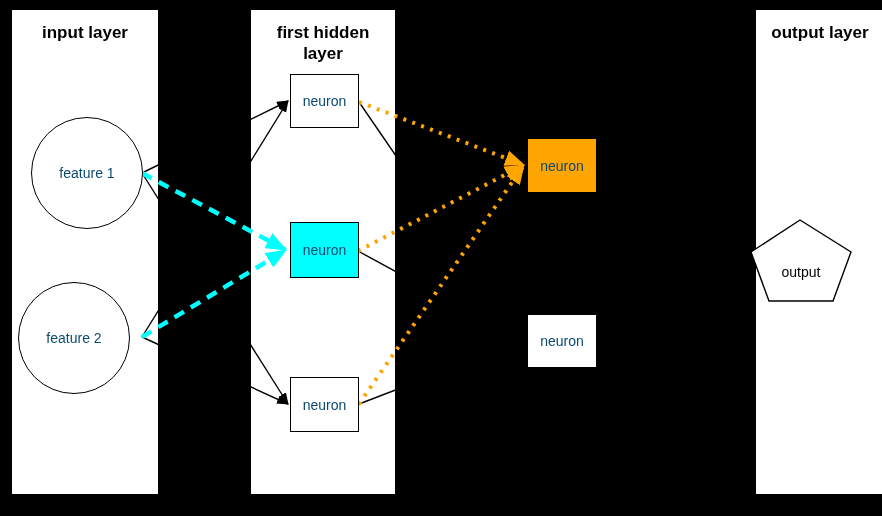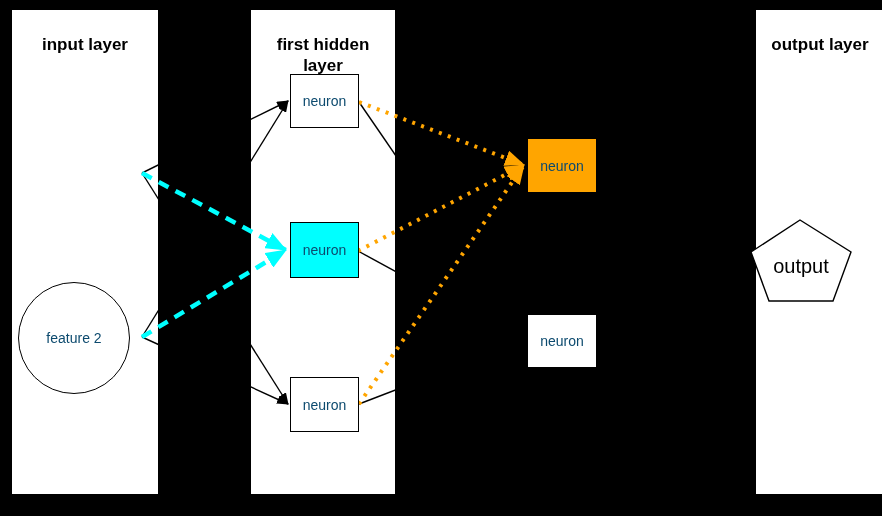--- a/index.html
+++ b/index.html
@@ -18,21 +18,21 @@
     width:882px;height:516px;
     background:var(--bg);
     overflow:hidden;
   }
   .panel{
     position:absolute;
     top:10px;height:484px;
     background:var(--panel);
   }
   .panel-title{
-    padding-top:24px;
+    padding-top:12px;
     text-align:center;
     font-size:17px;
     font-weight:bold;
     line-height:21px;
     color:#000;
     white-space:pre-line;
   }
   #edge-layer{
     position:absolute;left:0;top:0;
     width:882px;height:516px;
@@ -51,22 +51,22 @@
     display:flex;align-items:center;justify-content:center;
     background:var(--panel);
     border:1.5px solid var(--border);
     font-size:14px;color:#0c4a6e;
     text-align:center;
   }
   .node.circle{border-radius:50%;border-width:1.4px;}
   .pentagon-label{
     position:absolute;
     z-index:4;
-    display:flex;justify-content:center;
-    font-size:20px;color:#000;
+    display:flex;align-items:center;justify-content:center;
+    font-size:14px;color:#000;
     background:transparent;border:none;
   }
 </style>
 </head>
 <body>
 
 <div class="canvas">
 
   <div class="panel" style="left:12px;width:146px;">
     <div class="panel-title">input layer</div>
@@ -103,20 +103,23 @@
         <line x1="597" y1="341" x2="748" y2="252" class="edge-black-solid" marker-end="url(#mk-black-solid)"></line>
         <line x1="359" y1="102" x2="524" y2="165" class="edge-orange-dotted" marker-end="url(#mk-orange-dotted)"></line>
         <line x1="358" y1="251" x2="524" y2="165" class="edge-orange-dotted" marker-end="url(#mk-orange-dotted)"></line>
         <line x1="359" y1="404" x2="524" y2="165" class="edge-orange-dotted" marker-end="url(#mk-orange-dotted)"></line>
         <line x1="142" y1="173" x2="286" y2="250" class="edge-cyan-dashed" marker-end="url(#mk-cyan-dashed)"></line>
         <line x1="142" y1="337" x2="286" y2="250" class="edge-cyan-dashed" marker-end="url(#mk-cyan-dashed)"></line>
       </g>
     <polygon class="pentagon-shape" points="800,220 851,252 833,301 769,301 751,252"></polygon>
   </svg>
 
+  <div class="node circle" style="left:31px;top:117px;width:112px;height:112px;">
+    <span>feature 1</span>
+  </div>
   <div class="node circle" style="left:18px;top:282px;width:112px;height:112px;">
     <span>feature 2</span>
   </div>
 
   <div class="node" style="left:290px;top:74px;width:69px;height:54px;">
     <span>neuron</span>
   </div>
   <div class="node" style="left: 290px; top: 222px; width: 69px; height: 56px; background: rgb(0, 255, 255);">
     <span>neuron</span>
   </div>

